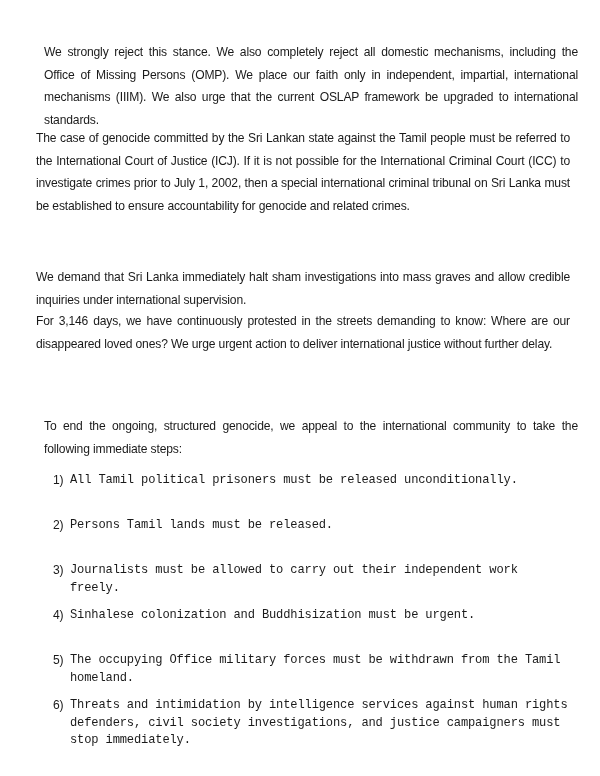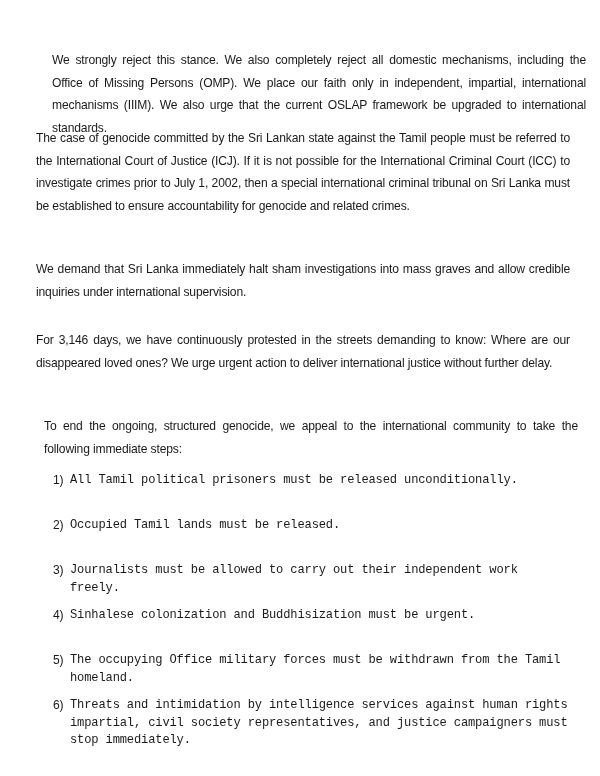--- a/index.html
+++ b/index.html
@@ -18,45 +18,45 @@
       position: absolute; left: 53px; width: 520px;
       line-height: 17.5px; display: flex; letter-spacing: -0.15px;
     }
     .num { width: 17px; flex: none; }
     .txt { flex: 1; font-family: Liberation Mono, monospace; }
   </style>
 </head>
 <body>
 
 <div>
-  <p class="para last-left" style="top:33px; margin:16px;">We strongly reject this stance. We also completely reject all domestic mechanisms, including the Office of Missing Persons (OMP). We place our faith only in independent, impartial, international mechanisms (IIIM). We also urge that the current OSLAP framework be upgraded to international standards.</p>
+  <p class="para last-left" style="top:33px; margin:8px;">We strongly reject this stance. We also completely reject all domestic mechanisms, including the Office of Missing Persons (OMP). We place our faith only in independent, impartial, international mechanisms (IIIM). We also urge that the current OSLAP framework be upgraded to international standards.</p>
   <p class="para last-left" style="top:127px; margin:0;">The case of genocide committed by the Sri Lankan state against the Tamil people must be referred to the International Court of Justice (ICJ). If it is not possible for the International Criminal Court (ICC) to investigate crimes prior to July 1, 2002, then a special international criminal tribunal on Sri Lanka must be established to ensure accountability for genocide and related crimes.</p>
-  <p class="para last-left" style="top:258px; margin:0;">We demand that Sri Lanka immediately halt sham investigations into mass graves and allow credible inquiries under international supervision.</p>
-  <p class="para last-left" style="top:329px; margin:0;">For 3,146 days, we have continuously protested in the streets demanding to know: Where are our disappeared loved ones? We urge urgent action to deliver international justice without further delay.</p>
+  <p class="para last-left" style="top:266px; margin:0;">We demand that Sri Lanka immediately halt sham investigations into mass graves and allow credible inquiries under international supervision.</p>
+  <p class="para last-left" style="top:310px; margin:0;">For 3,146 days, we have continuously protested in the streets demanding to know: Where are our disappeared loved ones? We urge urgent action to deliver international justice without further delay.</p>
   <p class="para last-left" style="top:407px; margin:8px;">To end the ongoing, structured genocide, we appeal to the international community to take the following immediate steps:</p>
 
   <div>
     <div class="item" style="top:472px;">
       <span class="num">1)</span>
       <span class="txt">All Tamil political prisoners must be released unconditionally.</span>
     </div>
     <div class="item" style="top:517px;">
       <span class="num">2)</span>
-      <span class="txt">Occupied Tamil lands must be released.</span>
+      <span class="txt">Persons Tamil lands must be released.</span>
     </div>
     <div class="item" style="top:562px;">
       <span class="num">3)</span>
       <span class="txt">Journalists must be allowed to carry out their independent work freely.</span>
     </div>
     <div class="item" style="top:607px;">
       <span class="num">4)</span>
       <span class="txt">Sinhalese colonization and Buddhisization must be urgent.</span>
     </div>
     <div class="item" style="top:652px;">
       <span class="num">5)</span>
       <span class="txt">The occupying Office military forces must be withdrawn from the Tamil homeland.</span>
     </div>
     <div class="item" style="top:697px;">
       <span class="num">6)</span>
-      <span class="txt">Threats and intimidation by intelligence services against human rights impartial, civil society representatives, and justice campaigners must stop immediately.</span>
+      <span class="txt">Threats and intimidation by intelligence services against human rights defenders, civil society investigations, and justice campaigners must stop immediately.</span>
     </div>
   </div>
 </div>
 
 </body></html>

